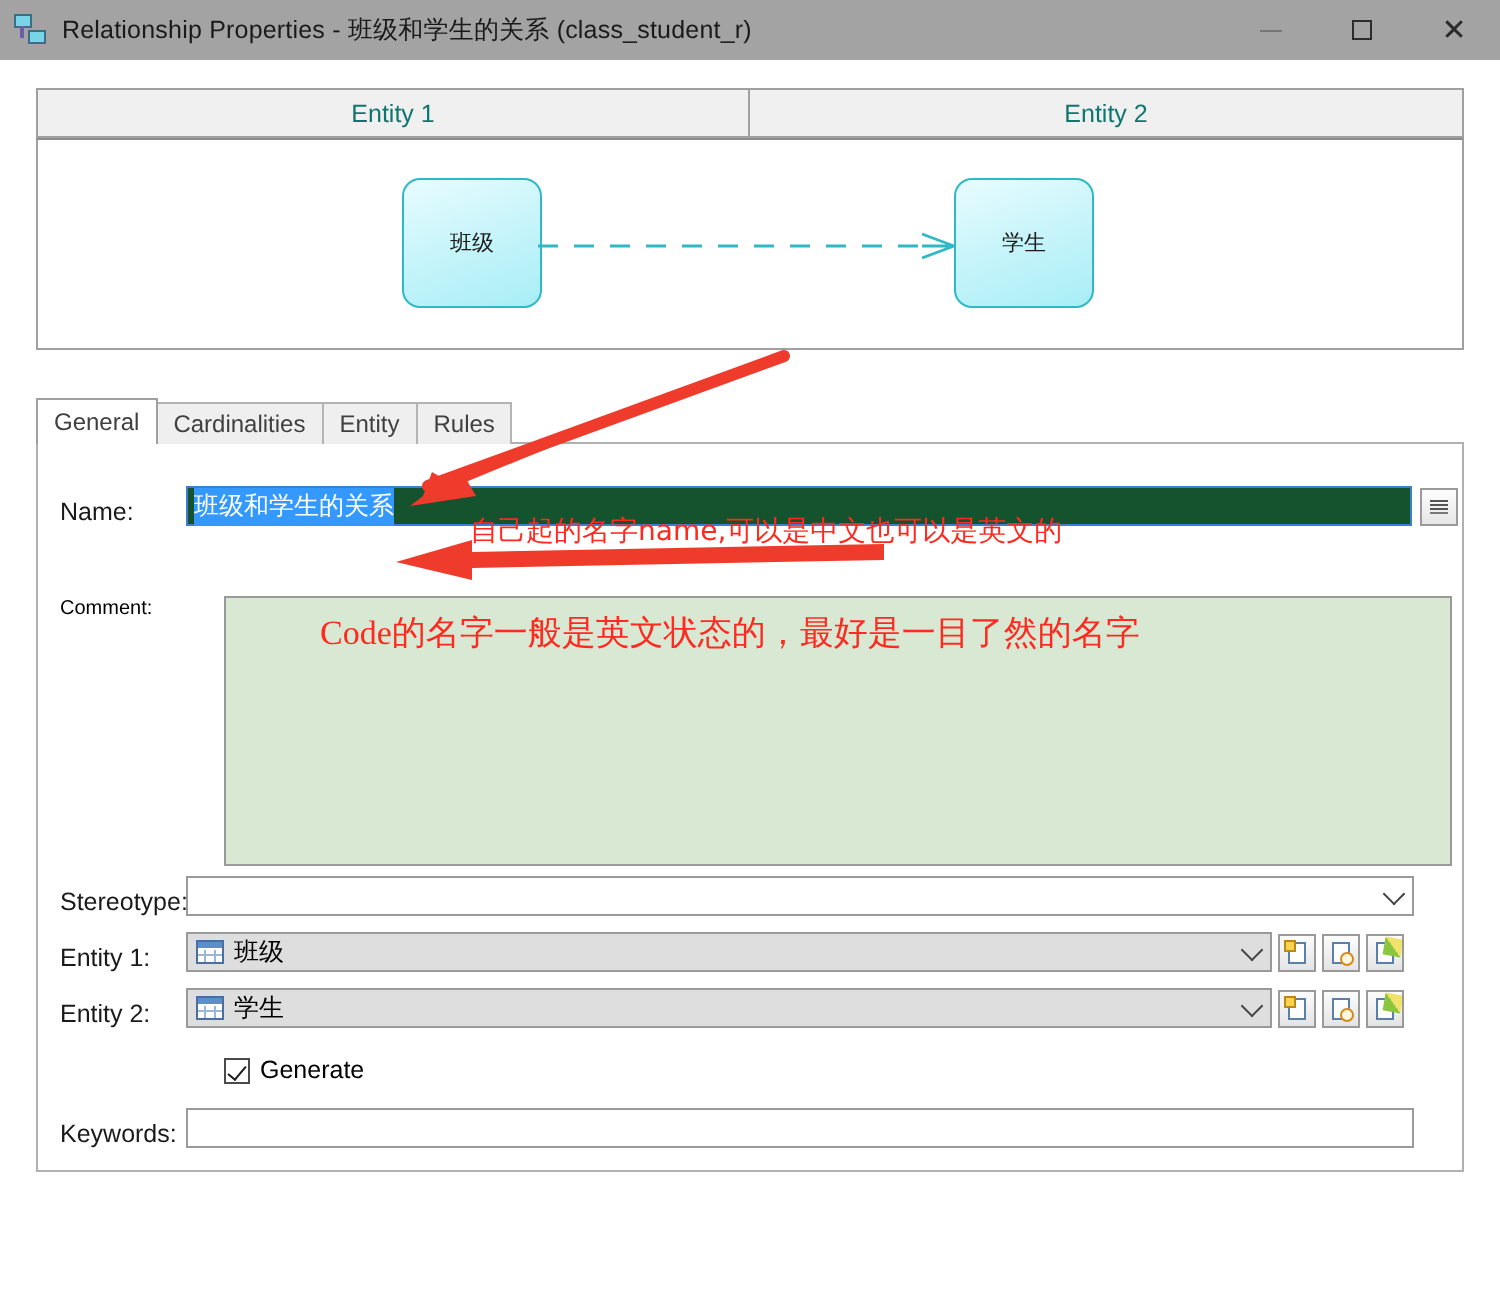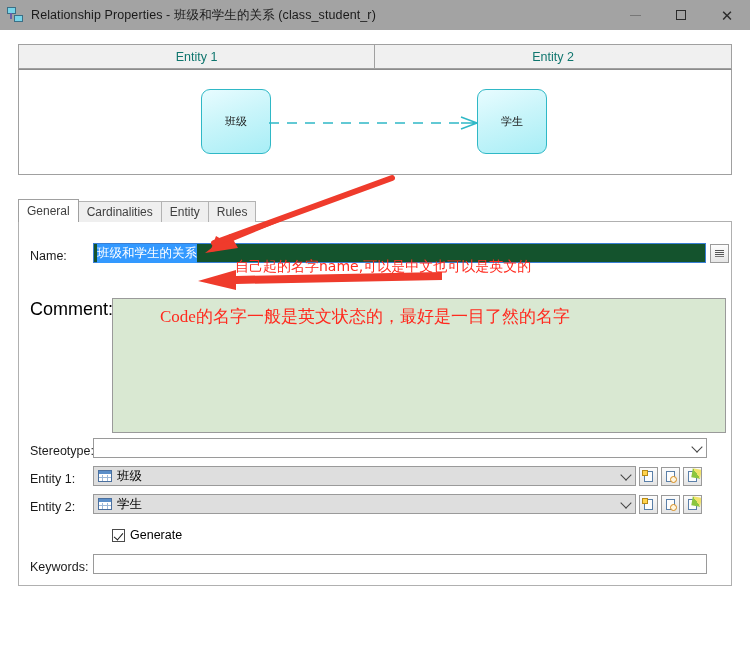--- a/index.html
+++ b/index.html
@@ -217,21 +217,21 @@
     position: absolute;
     left: 93px; top: 76px;
     width: 614px; height: 135px;
     box-sizing: border-box;
     border: 1px solid #9a9a9a;
     background: #d9e8d2;
   }
   #comment-label {
     position: absolute;
     left: 11px; top: 77px;
-    font-size: 18px;
+    font-size: 10px;
   }
 
   .combo {
     box-sizing: border-box;
     height: 20px;
     border: 1px solid #9a9a9a;
     background: #ffffff;
     display: flex; align-items: center;
     font-size: 12.5px;
     padding-left: 4px;

